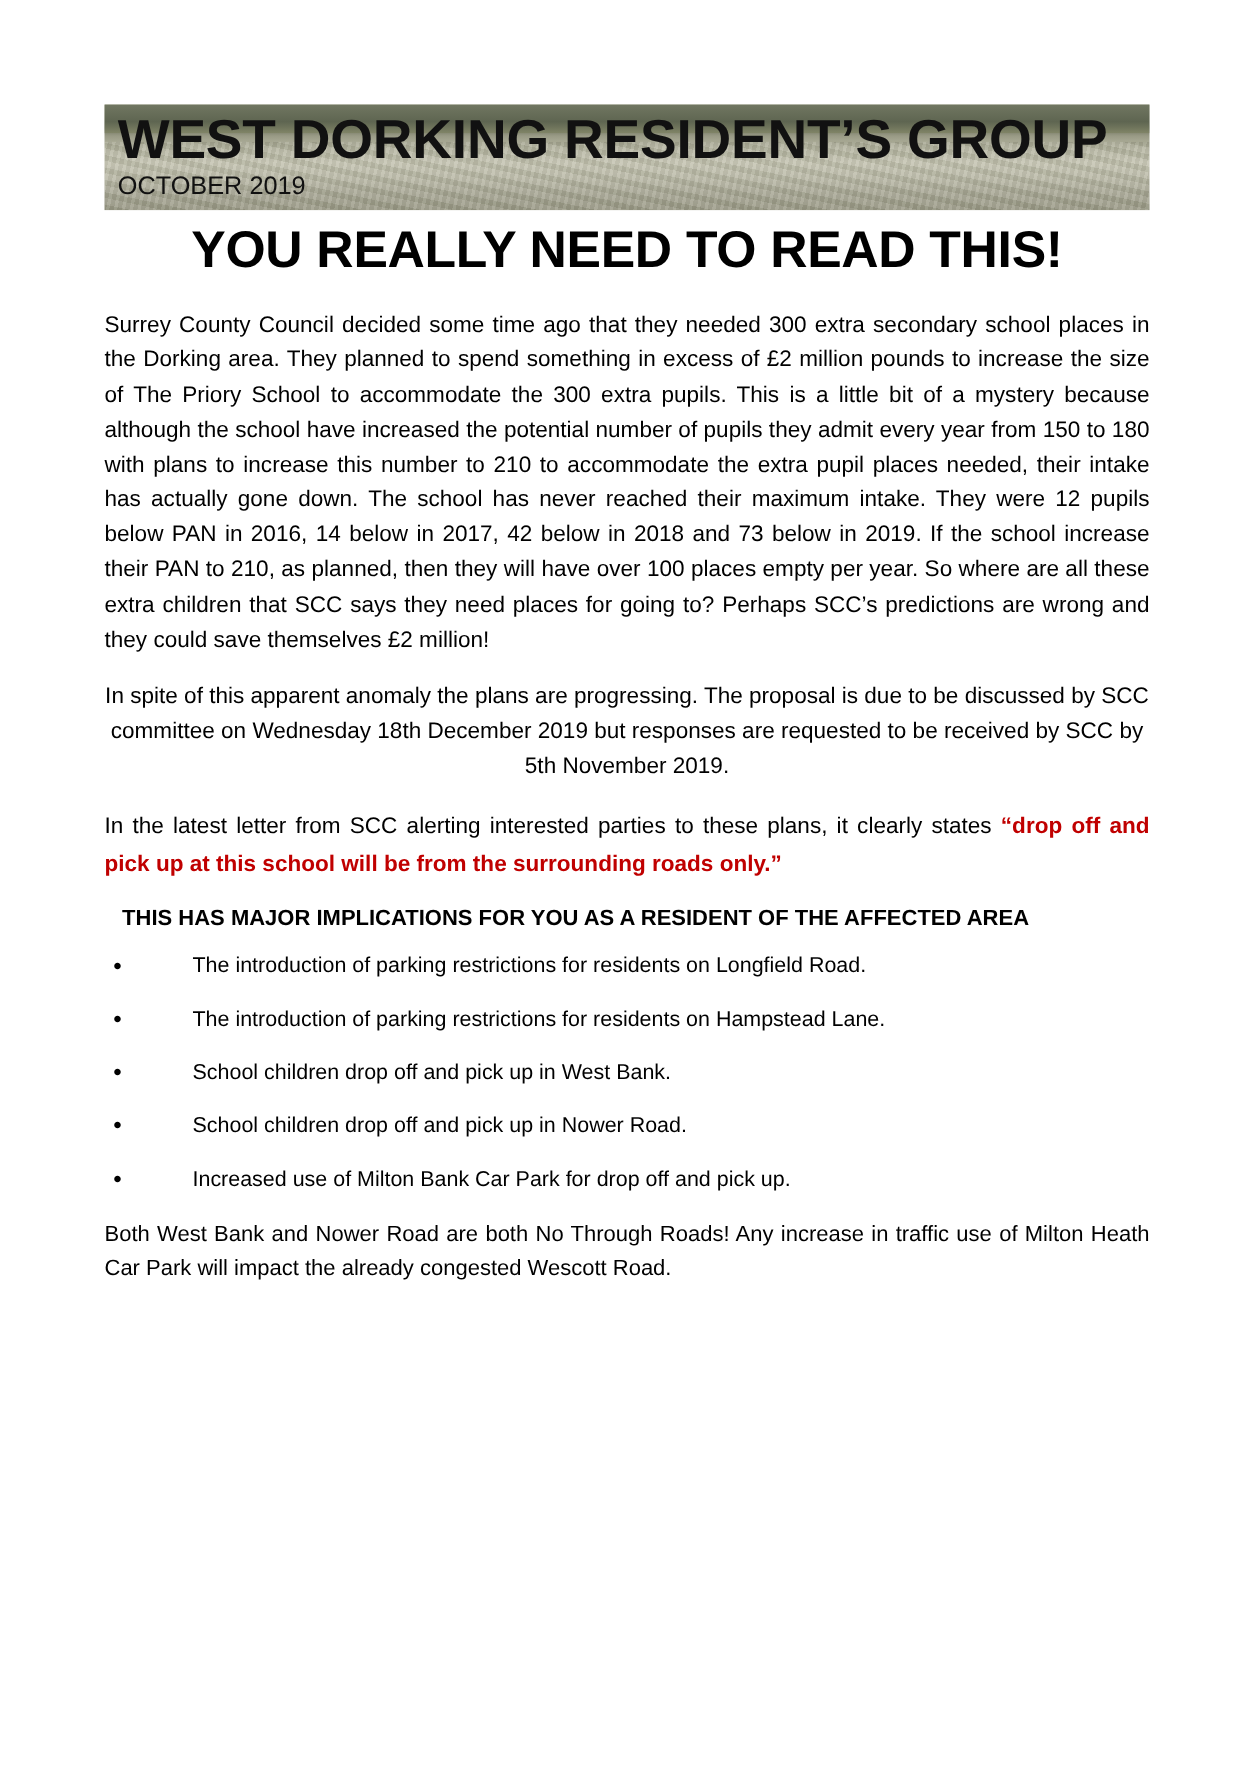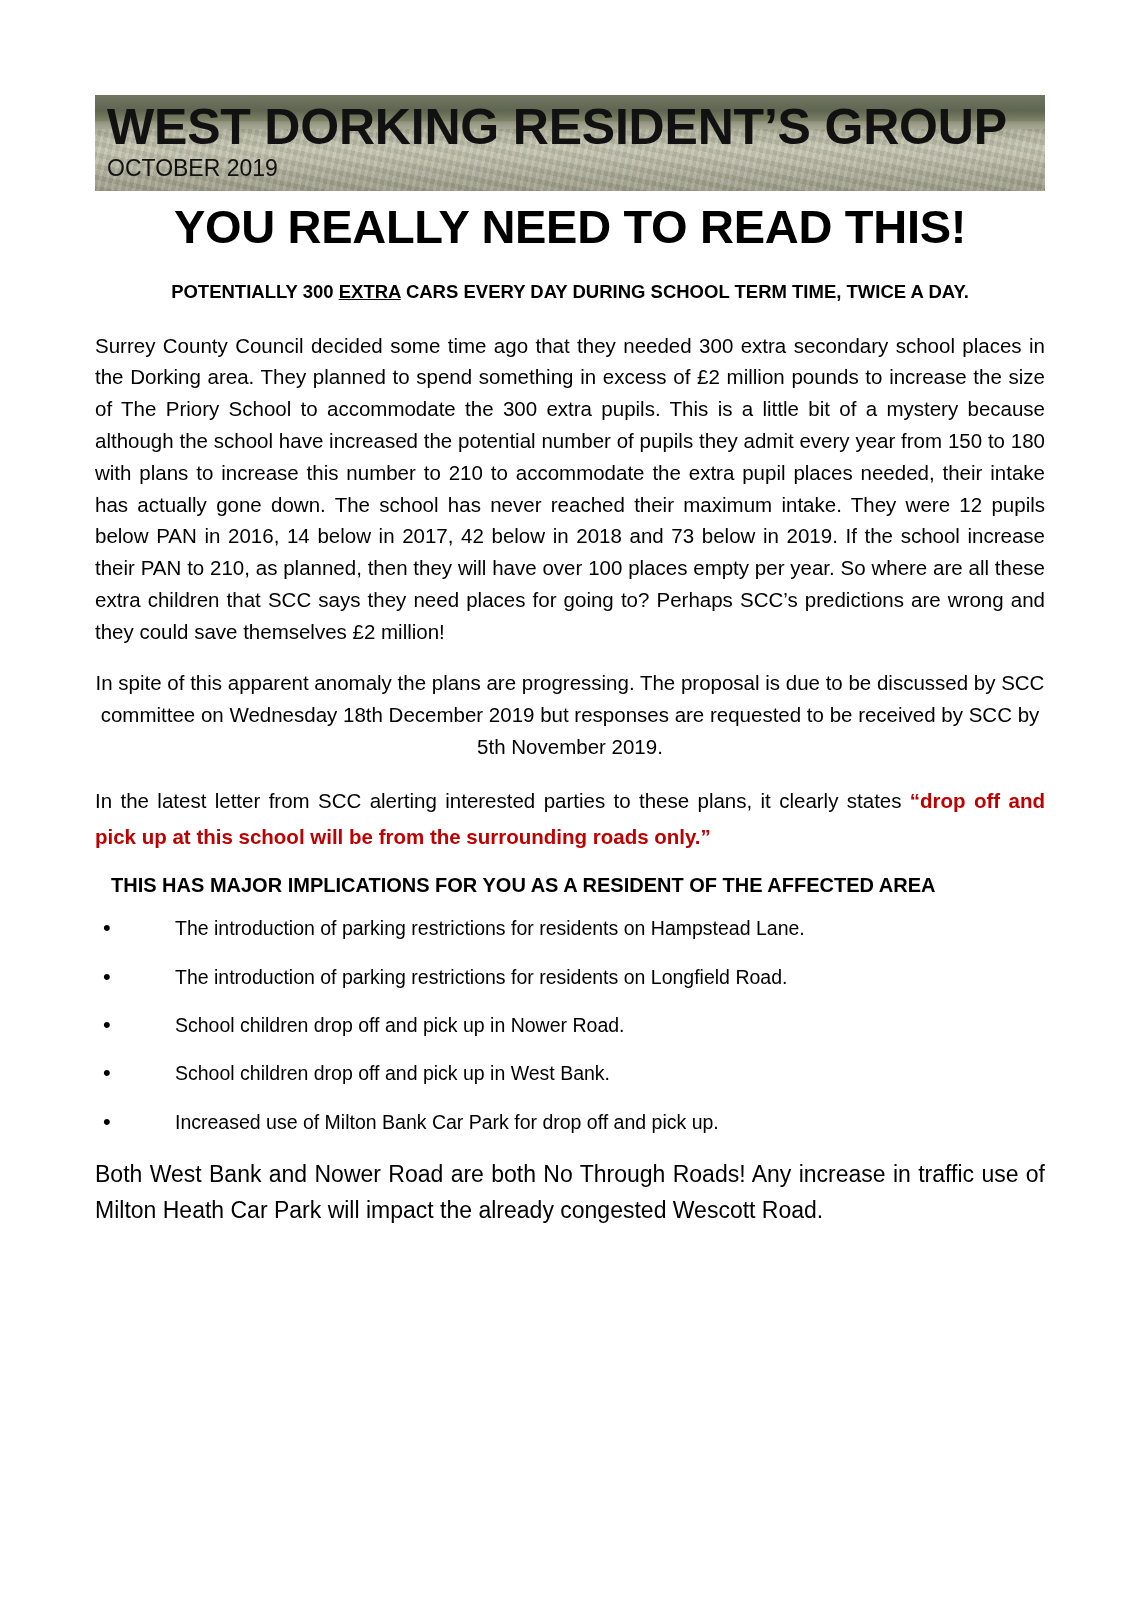--- a/index.html
+++ b/index.html
@@ -140,21 +140,21 @@
   ul.bullets li:before {
     content: "\2022";
     position: absolute;
     left: 8px;
     top: -2px;
     font-size: 22px;
     line-height: 1.35;
   }
 
   p.closing {
-    font-size: 23px;
+    font-size: 20px;
     line-height: 1.55;
     text-align: justify;
     margin: 14px 0 0 0;
   }
 </style>
 </head>
 <body>
 
 <div class="page">
 
@@ -162,34 +162,33 @@
     <div class="banner-inner">
       <div class="org-title">WEST DORKING RESIDENT’S GROUP</div>
       <div class="issue-date">OCTOBER 2019</div>
     </div>
   </div>
 
   <div class="content">
 
     <div class="headline">YOU REALLY NEED TO READ THIS!</div>
 
-    <div class="subhead"><span>POTENTIALLY 300 </span><u>EXTRA</u><span> CARS EVERY DAY DURING SCHOOL TERM TIME, TWICE A DAY.</span></div>
 
     <p class="body-text">Surrey County Council decided some time ago that they needed 300 extra secondary school places in the Dorking area.  They planned to spend something in excess of £2 million pounds to increase the size of The Priory School to accommodate the 300 extra pupils.  This is  a little bit of a mystery because although the school have increased the potential number of pupils they admit every year from 150 to 180 with plans to increase this number to 210 to accommodate the extra pupil places needed, their intake has actually gone down.  The school has never reached their maximum intake.  They were 12 pupils below PAN in 2016, 14 below in 2017, 42 below in 2018 and 73 below in 2019.  If the school increase their PAN to 210, as planned, then they will have over 100 places empty per year.  So where are all these extra children that SCC says they need places for going to?  Perhaps SCC’s predictions are wrong and they could save themselves £2 million!</p>
 
     <p class="body-text loose">In spite of this apparent anomaly the plans are progressing.  The proposal is due to be discussed by SCC committee on Wednesday 18th December 2019 but responses are requested to be received by SCC by 5th November 2019.</p>
 
     <p class="quote-para"><span>In the latest letter from SCC alerting interested parties to these plans, it clearly states </span><span class="quote">“drop off and pick up at this school will be from the surrounding roads only.”</span></p>
 
     <div class="implications">THIS HAS MAJOR IMPLICATIONS FOR YOU AS A RESIDENT OF THE AFFECTED AREA</div>
 
     <ul class="bullets">
+      <li>The introduction of parking restrictions for residents on Longfield Road.</li>
       <li>The introduction of parking restrictions for residents on Hampstead Lane.</li>
-      <li>The introduction of parking restrictions for residents on Longfield Road.</li>
+      <li>School children drop off and pick up in West Bank.</li>
       <li>School children drop off and pick up in Nower Road.</li>
-      <li>School children drop off and pick up in West Bank.</li>
       <li>Increased use of Milton Bank Car Park for drop off and pick up.</li>
     </ul>
 
     <p class="closing">Both West Bank and Nower Road are both No Through Roads!  Any increase in traffic use of Milton Heath Car Park will impact the already congested Wescott Road.</p>
 
   </div>
 </div>
 
 </body></html>

